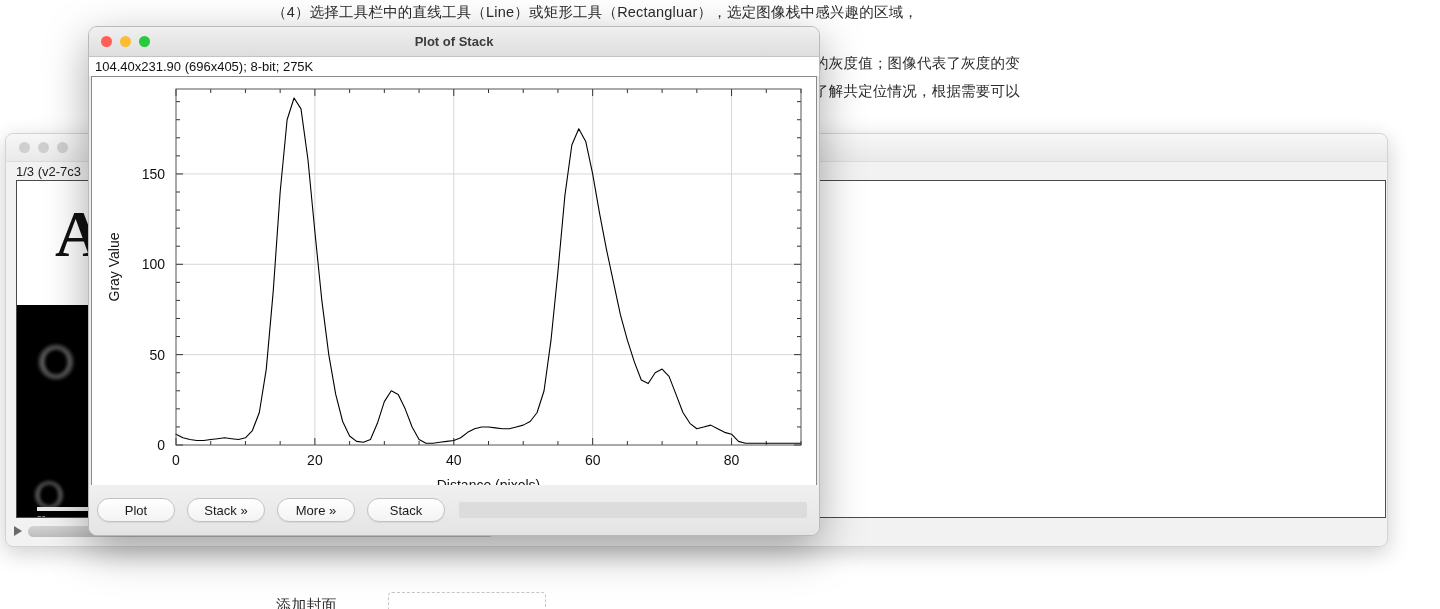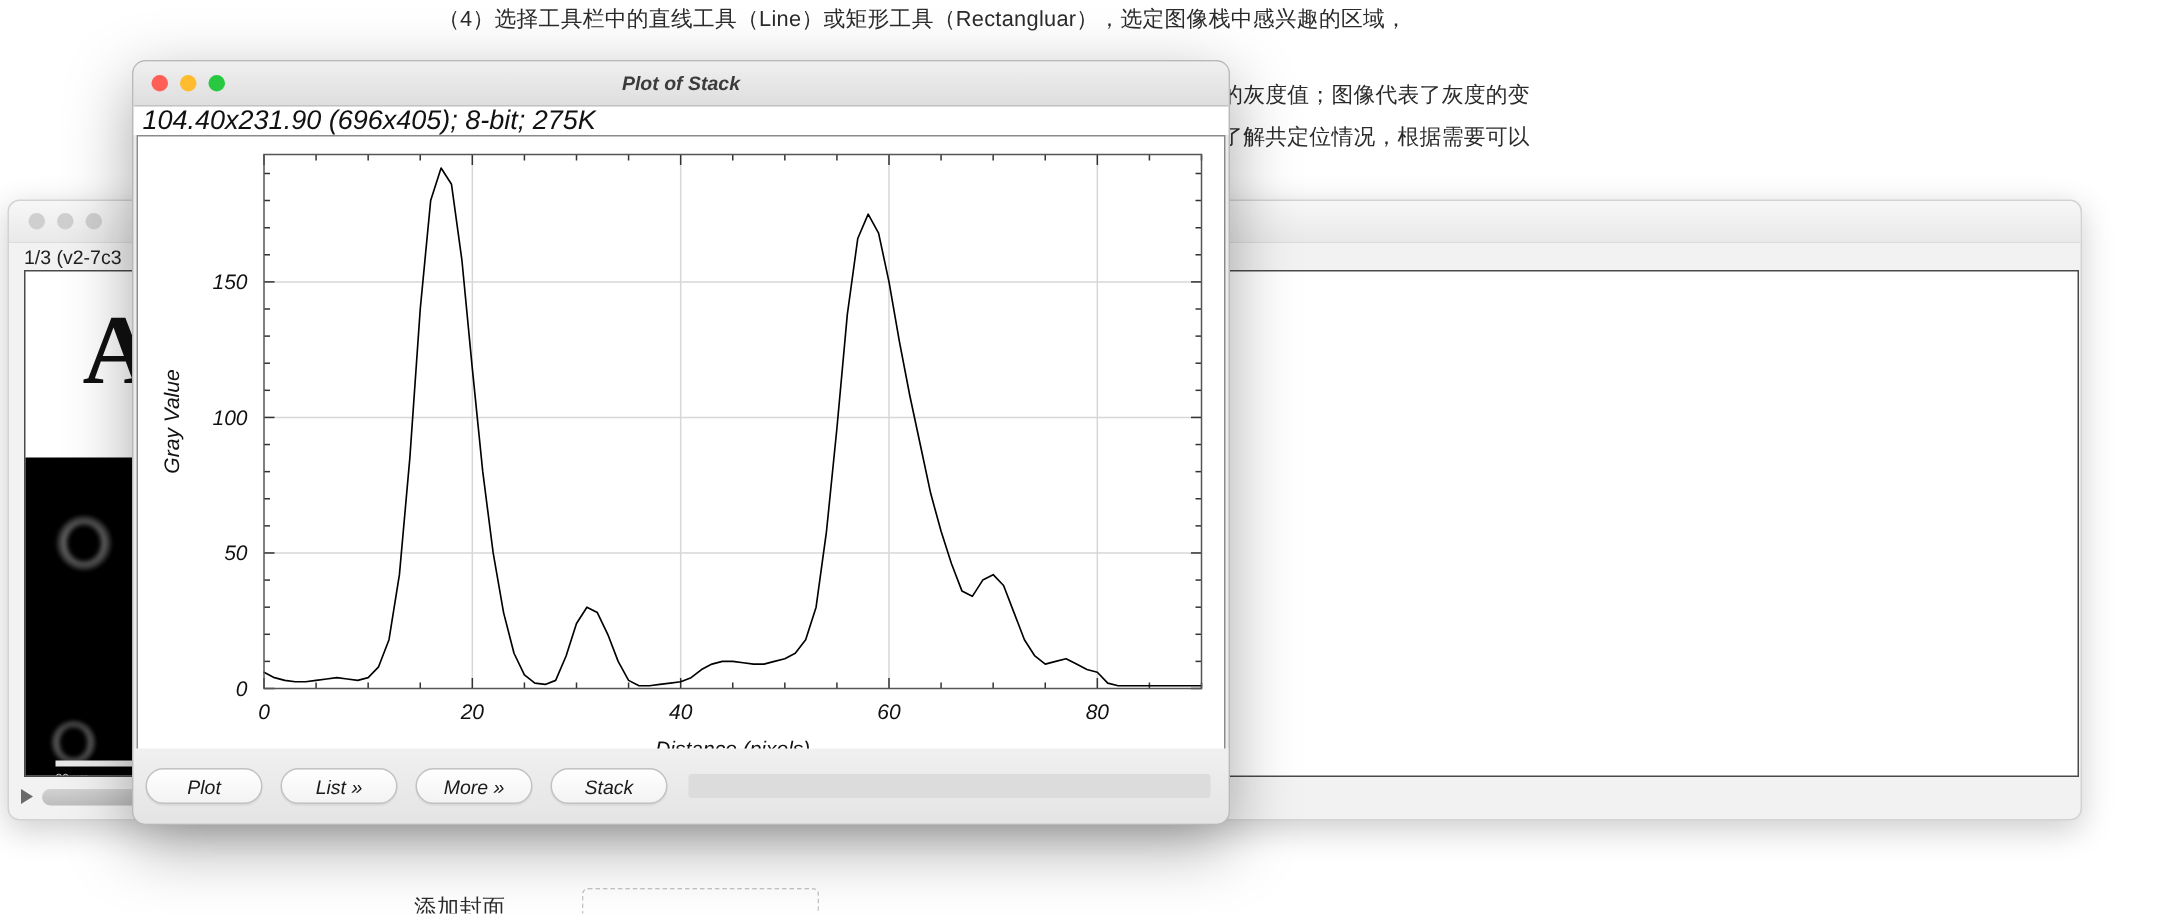--- a/index.html
+++ b/index.html
@@ -14,21 +14,21 @@
 
   
   .doc-text {
     position: absolute;
     color: #2b2b2b;
     font-size: 14.5px;
     letter-spacing: .2px;
     white-space: nowrap;
     font-family: "Liberation Sans", sans-serif;
   }
-  #doc-line-1 { left: 292px; top: 3px; }
+  #doc-line-1 { left: 272px; top: 3px; }
   #doc-line-2 { left: 770px; top: 54px; }
   #doc-line-3 { left: 770px; top: 82px; }
   #doc-line-4 { left: 276px; top: 596px; font-size: 15px; }
 
   .doc-dashed-box {
     position: absolute; left: 388px; top: 592px;
     width: 158px; height: 60px;
     border: 1.5px dashed #c6c6c6;
     border-radius: 4px;
     background: #fff;
@@ -129,46 +129,45 @@
     border-top: 5px solid transparent;
     border-bottom: 5px solid transparent;
   }
   #bg-scroll-track {
     flex: 1; height: 11px; border-radius: 6px;
     background: linear-gradient(#d2d2d2, #bdbdbd);
   }
 
   
   #plot-window {
-    position: absolute; left: 88px; top: 40px;
+    position: absolute; left: 88px; top: 26px;
     width: 732px; height: 510px;
     background: #ececec;
     border: 1px solid #b9b9b9;
     border-radius: 9px;
     box-shadow: 0 14px 44px rgba(0,0,0,.34);
     overflow: hidden;
-    font-style: italic;
   }
   #plot-titlebar {
     position: relative; height: 30px;
     background: linear-gradient(#f0f0f0, #dedede);
     border-bottom: 1px solid #c3c3c3;
   }
   #plot-dots { position: absolute; left: 12px; top: 9px; display: flex; gap: 8px; }
   .dot-red { background: #ff5f57; }
   .dot-yellow { background: #febc2e; }
   .dot-green { background: #28c840; }
   #plot-title {
     position: absolute; left: 0; right: 0; top: 7px;
     text-align: center; font-size: 13px; font-weight: bold;
     color: #3b3b3b;
   }
   #plot-statusbar {
     height: 19px; background: #ffffff;
-    font-size: 18px; color: #111;
+    font-size: 13px; color: #111;
     padding-left: 6px; line-height: 19px;
     white-space: nowrap;
   }
   #plot-canvas-wrap {
     position: relative; margin: 0 2px;
     height: 430px; background: #ffffff;
     border: 1px solid #8a8a8a;
   }
   #plot-svg { display: block; }
 
@@ -388,20 +387,20 @@
           </g>
         <polyline id="profile-path" fill="none" stroke="#000" stroke-width="1.1" stroke-linejoin="round" stroke-linecap="round" points="84,357.15736040609136 90.94444444444444,360.7715736040609 97.88888888888889,362.5786802030457 104.83333333333333,363.48223350253807 111.77777777777777,363.48223350253807 118.72222222222223,362.5786802030457 125.66666666666666,361.6751269035533 132.61111111111111,360.7715736040609 139.55555555555554,361.6751269035533 146.5,362.5786802030457 153.44444444444446,360.7715736040609 160.38888888888889,353.5431472081218 167.33333333333331,335.4720812182741 174.27777777777777,292.1015228426396 181.22222222222223,214.39593908629442 188.16666666666666,115.00507614213197 195.11111111111111,42.720812182741156 202.05555555555554,21.03553299492387 209,31.878172588832456 215.94444444444446,82.47715736040612 222.88888888888889,154.76142131979694 229.83333333333334,223.4314720812183 236.77777777777777,277.6446700507614 243.7222222222222,317.4010152284264 250.66666666666666,344.50761421319794 257.6111111111111,358.96446700507613 264.55555555555554,364.38578680203045 271.5,365.28934010152284 278.44444444444446,362.5786802030457 285.3888888888889,346.3147208121827 292.3333333333333,324.6294416243655 299.27777777777777,313.78680203045684 306.22222222222223,317.4010152284264 313.16666666666663,331.8578680203046 320.1111111111111,349.92893401015226 327.05555555555554,362.5786802030457 334,366.1928934010152 340.94444444444446,366.1928934010152 347.8888888888889,365.28934010152284 354.8333333333333,364.38578680203045 361.77777777777777,363.48223350253807 368.72222222222223,360.7715736040609 375.6666666666667,355.3502538071066 382.61111111111114,351.73604060913704 389.55555555555554,349.92893401015226 396.5,349.92893401015226 403.4444444444444,350.83248730964465 410.3888888888889,351.73604060913704 417.3333333333333,351.73604060913704 424.27777777777777,349.92893401015226 431.22222222222223,348.1218274111675 438.1666666666667,344.50761421319794 445.1111111111111,335.4720812182741 452.05555555555554,313.78680203045684 459,263.18781725888323 465.94444444444446,194.51776649746193 472.8888888888889,118.61928934010152 479.8333333333333,68.02030456852793 486.7777777777778,51.75634517766497 493.72222222222223,64.40609137055839 500.66666666666663,96.93401015228426 507.61111111111114,136.69035532994926 514.5555555555555,172.83248730964468 521.5,205.36040609137058 528.4444444444445,237.88832487309645 535.3888888888889,263.18781725888323 542.3333333333333,284.8730964467005 549.2777777777778,302.94416243654825 556.2222222222222,306.5583756345178 563.1666666666667,295.71573604060916 570.1111111111111,292.1015228426396 577.0555555555555,299.3299492385787 584,317.4010152284264 590.9444444444445,335.4720812182741 597.8888888888889,346.3147208121827 604.8333333333334,351.73604060913704 611.7777777777778,349.92893401015226 618.7222222222222,348.1218274111675 625.6666666666666,351.73604060913704 632.6111111111111,355.3502538071066 639.5555555555555,357.15736040609136 646.5,364.38578680203045 653.4444444444445,366.1928934010152 660.3888888888889,366.1928934010152 667.3333333333334,366.1928934010152 674.2777777777777,366.1928934010152 681.2222222222223,366.1928934010152 688.1666666666666,366.1928934010152 695.1111111111111,366.1928934010152 702.0555555555555,366.1928934010152 709,366.1928934010152"></polyline>
         <rect id="plot-frame" fill="none" stroke="#555" stroke-width="1" x="84" y="12" width="625" height="356"></rect>
         <text id="xlabel-text" text-anchor="middle" font-family="Liberation Sans, sans-serif" font-size="14" fill="#111" x="396.5" y="413">Distance (pixels)</text>
         <text id="ylabel-text" text-anchor="middle" font-family="Liberation Sans, sans-serif" font-size="14" fill="#111" transform="rotate(-90 22 190)" x="22" y="195">Gray Value</text>
       </svg>
     </div>
 
     <div id="plot-buttons">
       <div class="pbtn">Plot</div>
-      <div class="pbtn">List »</div>
+      <div class="pbtn">Stack »</div>
       <div class="pbtn">More »</div>
       <div class="pbtn">Stack</div>
       <div id="plot-slider"></div>
     </div>
   </div>
 
 </div>
 
 </body></html>

